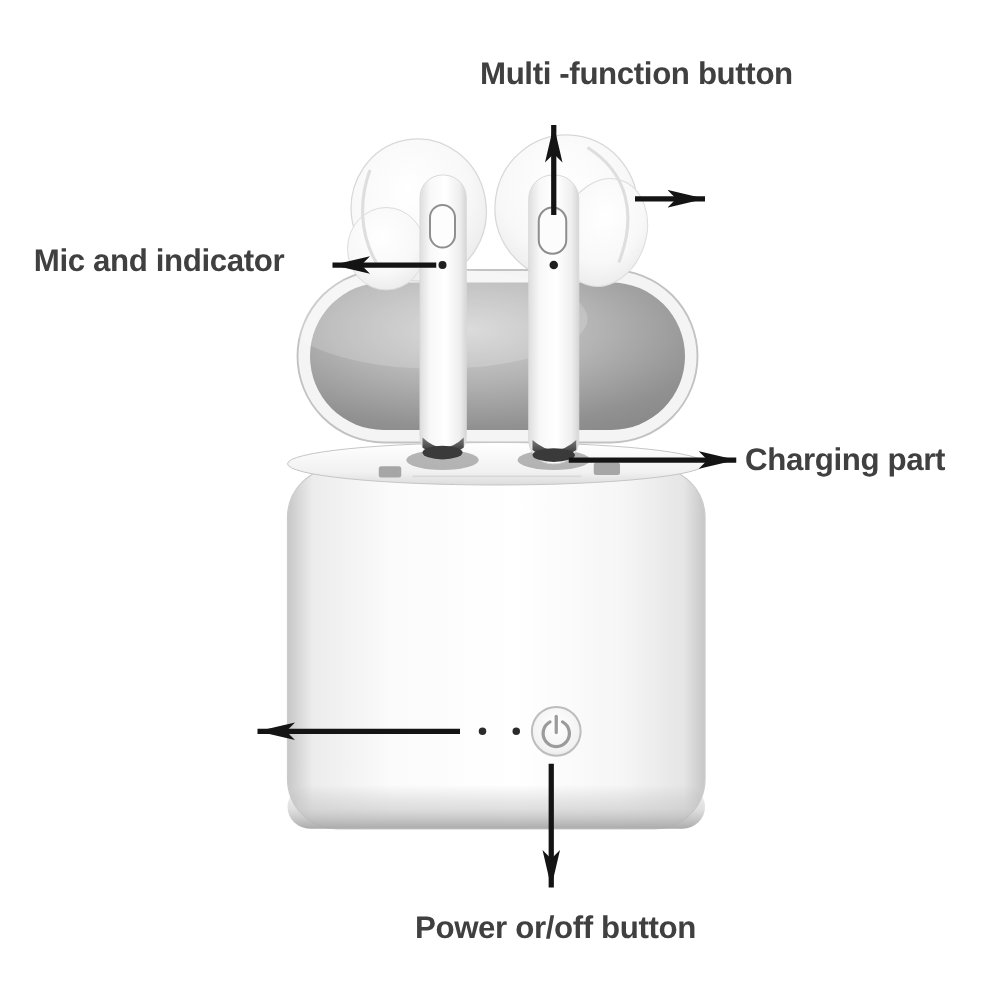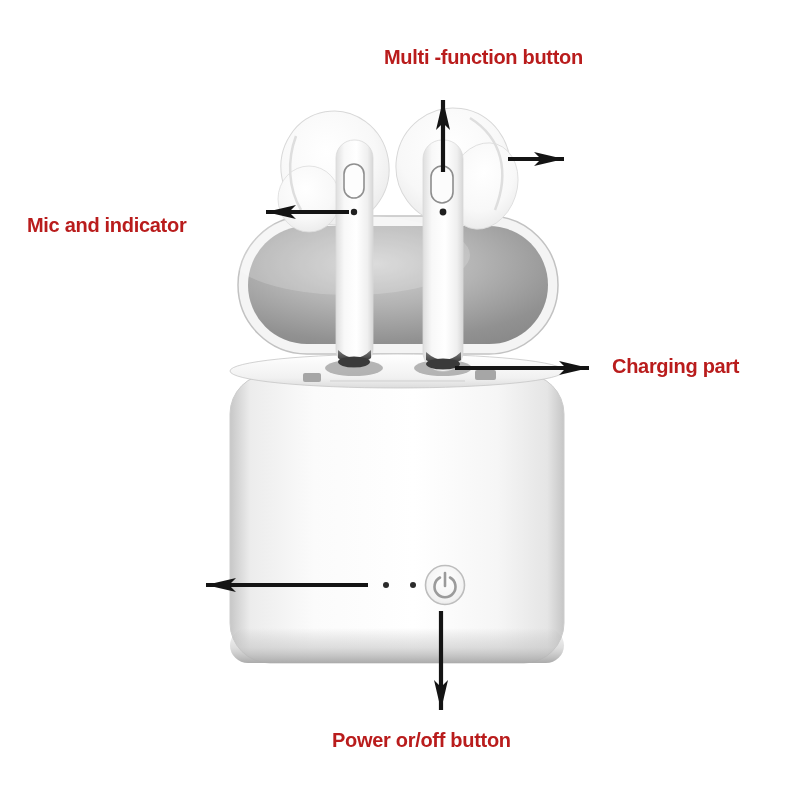--- a/index.html
+++ b/index.html
@@ -1,24 +1,24 @@
 <!DOCTYPE html>
 <html><head>
 <meta charset="utf-8">
 <style>
   html,body{margin:0;padding:0;background:#ffffff;}
   body{width:800px;height:800px;font-family:"Liberation Sans",sans-serif;}
   .stage{position:relative;width:800px;height:800px;overflow:hidden;background:#ffffff;}
   .stage svg{position:absolute;left:0;top:0;}
-  .lbl{position:absolute;font-size:20px;font-weight:600;color:#b91c1c;
+  .lbl{position:absolute;font-size:25px;font-weight:600;color:#404040;
        letter-spacing:-0.3px;white-space:nowrap;line-height:1.1;}
   .lbl-multi{left:384px;top:46px;}
-  .lbl-mic{left:27px;top:196px;margin-top:18px;}
+  .lbl-mic{left:27px;top:196px;}
   .lbl-dust{left:561px;top:183px;}
-  .lbl-charging{left:612px;top:355px;text-align:right;}
+  .lbl-charging{left:596px;top:355px;text-align:right;}
   .lbl-led{left:24px;top:571px;}
   .lbl-power{left:332px;top:729px;}
 </style>
 </head>
 <body>
 
 <div class="stage">
 
   <svg width="800" height="800" viewBox="0 0 800 800">
     <defs>

